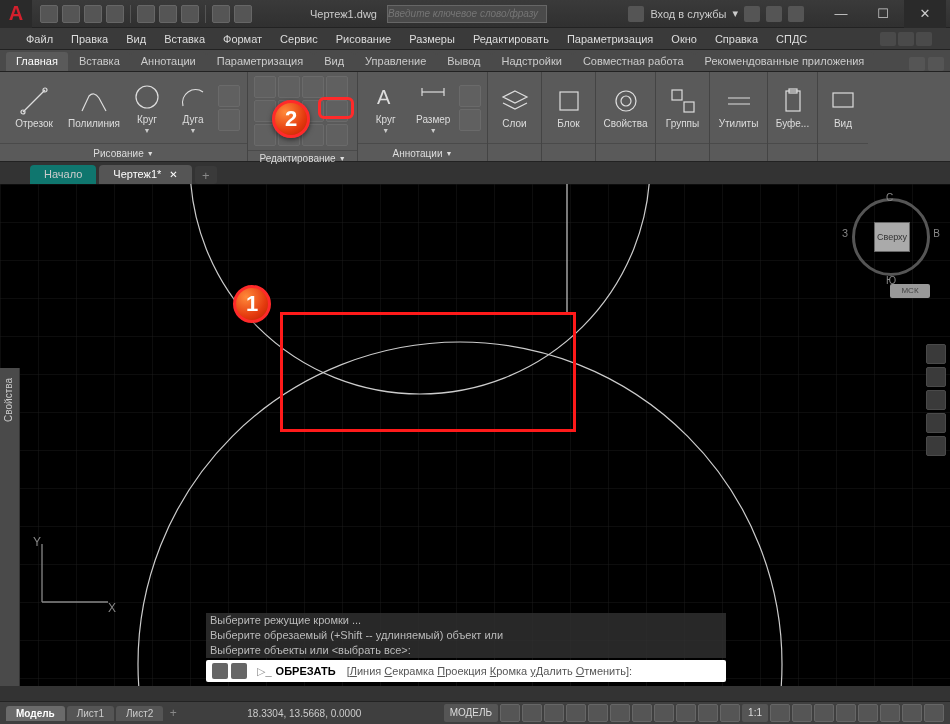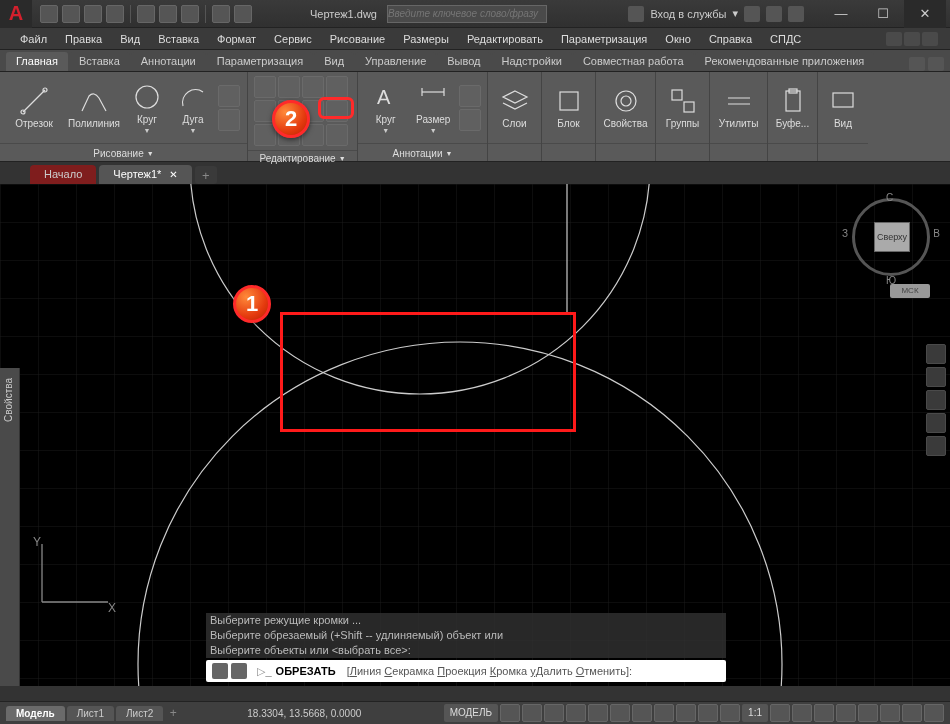--- a/index.html
+++ b/index.html
@@ -14,21 +14,21 @@
 .title-doc { color: #ccc; font-size: 11px; padding: 0 10px; margin-left: 40px; }
 .title-search { width: 160px; height: 18px; background: #4a4a4a; border: 1px solid #666; color: #888; font-size: 10px; font-style: italic; padding: 0 0; }
 .title-right { margin-left: auto; display: flex; align-items: center; gap: 6px; padding-right: 4px; }
 .title-txt { color: #ccc; font-size: 11px; }
 .title-ico { width: 16px; height: 16px; background: #555; border-radius: 2px; }
 .win-controls { display: flex; margin-left: 10px; }
 .win-btn { width: 42px; height: 28px; display: flex; align-items: center; justify-content: center; color: #ccc; font-size: 13px; }
 .win-btn.close { background: #2a2a2a; }
 
 
-.menubar { height: 22px; background: #3a3a3a; display: flex; align-items: center; padding: 0 12px; gap: 2px; border-bottom: 1px solid #222; position: relative; }
+.menubar { height: 22px; background: #3a3a3a; display: flex; align-items: center; padding: 0 18px; gap: 2px; border-bottom: 1px solid #222; position: relative; }
 .menu-item { color: #ddd; font-size: 11px; padding: 2px 8px; border-radius: 2px; }
 .menu-end { margin-left: auto; display: flex; }
 .menu-end .mini { width: 16px; height: 14px; background: #4a4a4a; margin-left: 2px; border-radius: 2px; }
 
 
 .ribbontabs { height: 22px; background: #4a4a4a; display: flex; align-items: flex-end; padding: 0 6px; gap: 1px; border-bottom: 1px solid #222; }
 .ribbon-tab { color: #ccc; font-size: 11px; padding: 3px 10px 4px; background: #4a4a4a; border-radius: 3px 3px 0 0; }
 .ribbon-tab.active { background: #5a5a5a; color: #fff; }
 .ribbon-help { margin-left: auto; display: flex; gap: 3px; }
 .ribbon-help .sq { width: 16px; height: 14px; background: #555; border-radius: 2px; }
@@ -45,21 +45,21 @@
 .big-tool .tri { font-size: 7px; color: #ccc; }
 .tool-grid { display: grid; grid-template-columns: repeat(4, 22px); grid-auto-rows: 22px; gap: 2px; }
 .tool-grid .cell { width: 22px; height: 22px; background: #606060; border: 1px solid #6a6a6a; border-radius: 2px; }
 .tool-col { display: flex; flex-direction: column; gap: 2px; }
 
 
 .ico svg { width: 100%; height: 100%; stroke: #ddd; fill: none; stroke-width: 1.2; }
 
 
 .doctabs { height: 22px; background: #333; display: flex; align-items: flex-end; padding: 0 30px; gap: 3px; }
-.doctab { font-size: 11px; color: #ccc; padding: 3px 14px 4px; background: #7f1d1d; border-radius: 4px 4px 0 0; }
+.doctab { font-size: 11px; color: #ccc; padding: 3px 14px 4px; background: #0f766e; border-radius: 4px 4px 0 0; }
 .doctab.active { background: #555; color: #fff; }
 .doctab .clo { margin-left: 8px; font-size: 10px; }
 .doctab-add { width: 22px; height: 18px; background: #3a3a3a; border-radius: 3px; display: flex; align-items: center; justify-content: center; color: #888; font-size: 13px; }
 
 
 .canvas { position: absolute; top: 184px; left: 0; right: 0; bottom: 38px; background: #000; overflow: hidden; }
 .grid { position: absolute; inset: 0; }
 .grid line { stroke: #1a1a1a; stroke-width: 1; }
 .drawing { position: absolute; inset: 0; }
 .drawing circle, .drawing line { stroke: #ccc; fill: none; stroke-width: 1.2; }

